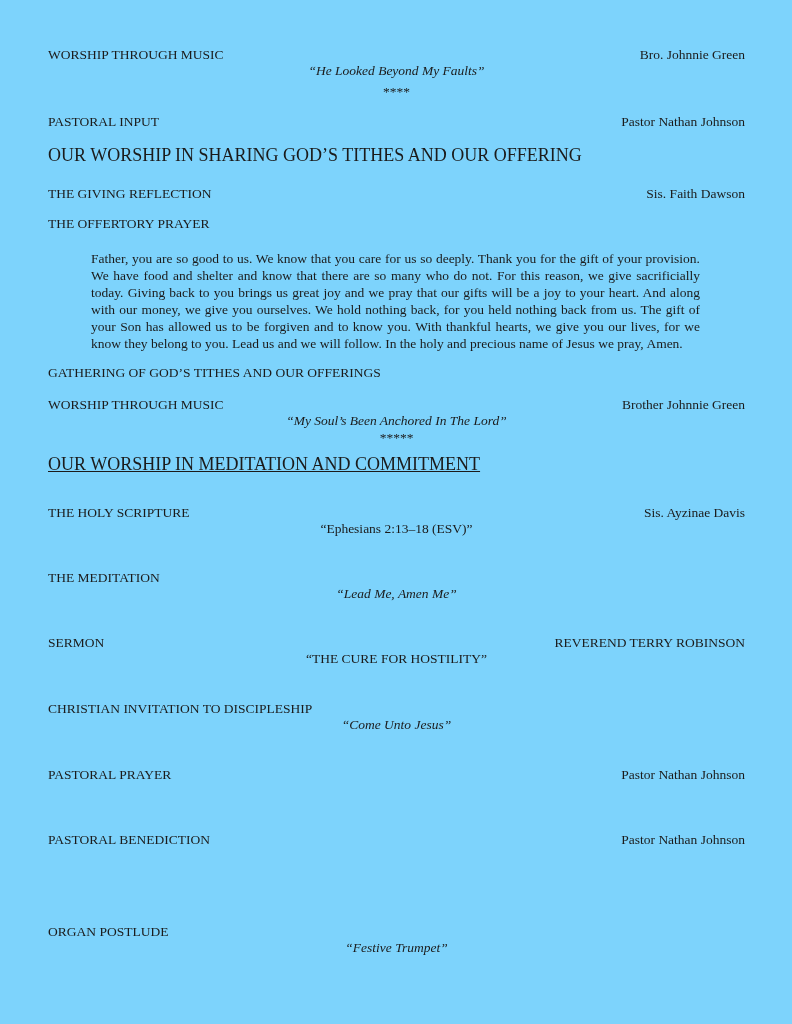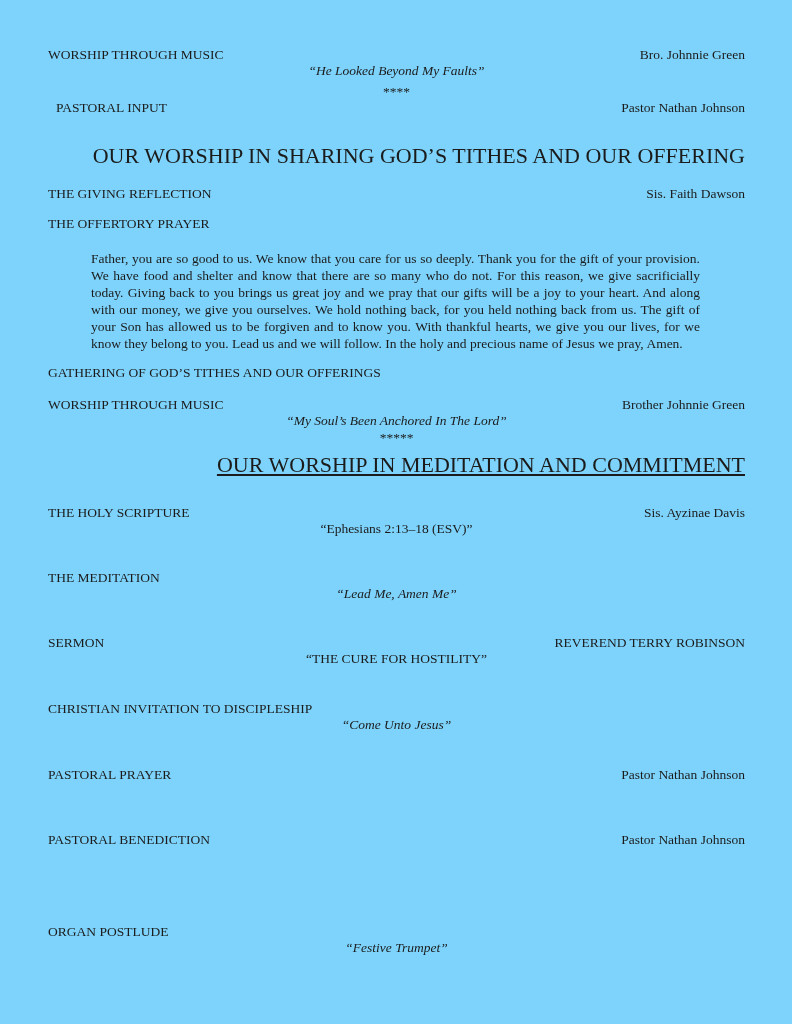--- a/index.html
+++ b/index.html
@@ -38,42 +38,42 @@
   .row .person {
     position: absolute;
     right: 0;
     top: 0;
   }
   .italic { font-style: italic; }
   .heading {
     position: absolute;
     left: 48px;
     right: 47px;
-    text-align: right;
-    font-size: 22px;
+    text-align: left;
+    font-size: 18px;
     line-height: 21px;
   }
   .separator {
     position: absolute;
     left: 48px;
     right: 47px;
     text-align: center;
   }
   .prayer {
     position: absolute;
     left: 91px;
     top: 250px;
     width: 609px;
     text-align: justify;
     line-height: 17px;
   }
   
   .r-music1      { top: 47px; }
   .r-sep1        { top: 84px; }
-  .r-input       { top: 100px; margin-left: 8px; }
+  .r-input       { top: 114px; }
   .r-heading1    { top: 145px; }
   .r-giving      { top: 186px; }
   .r-offertory   { top: 216px; }
   .r-gathering   { top: 365px; }
   .r-music2      { top: 397px; }
   .r-sep2        { top: 430px; }
   .r-heading2    { top: 454px; text-decoration: underline; }
   .r-scripture   { top: 505px; }
   .r-meditation  { top: 570px; }
   .r-sermon      { top: 635px; }

